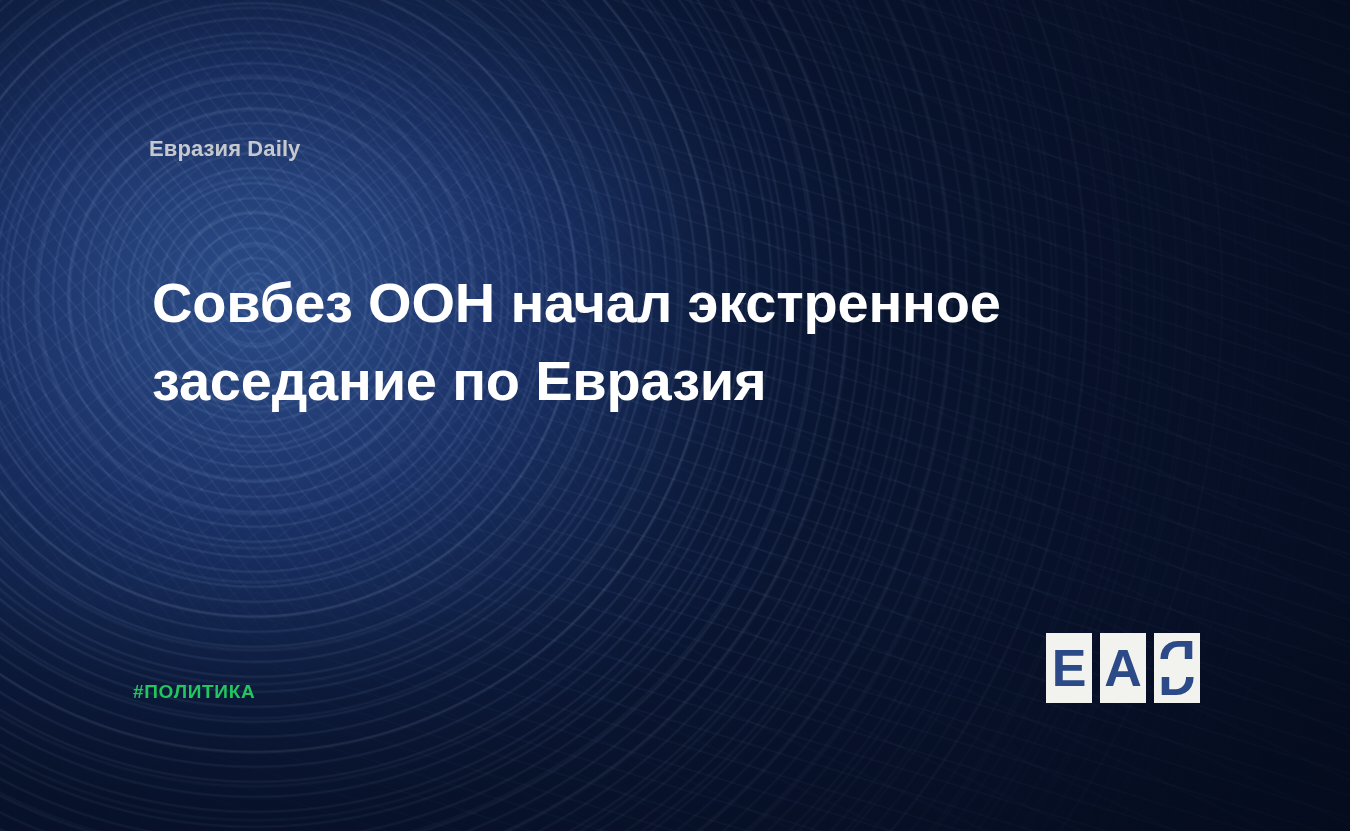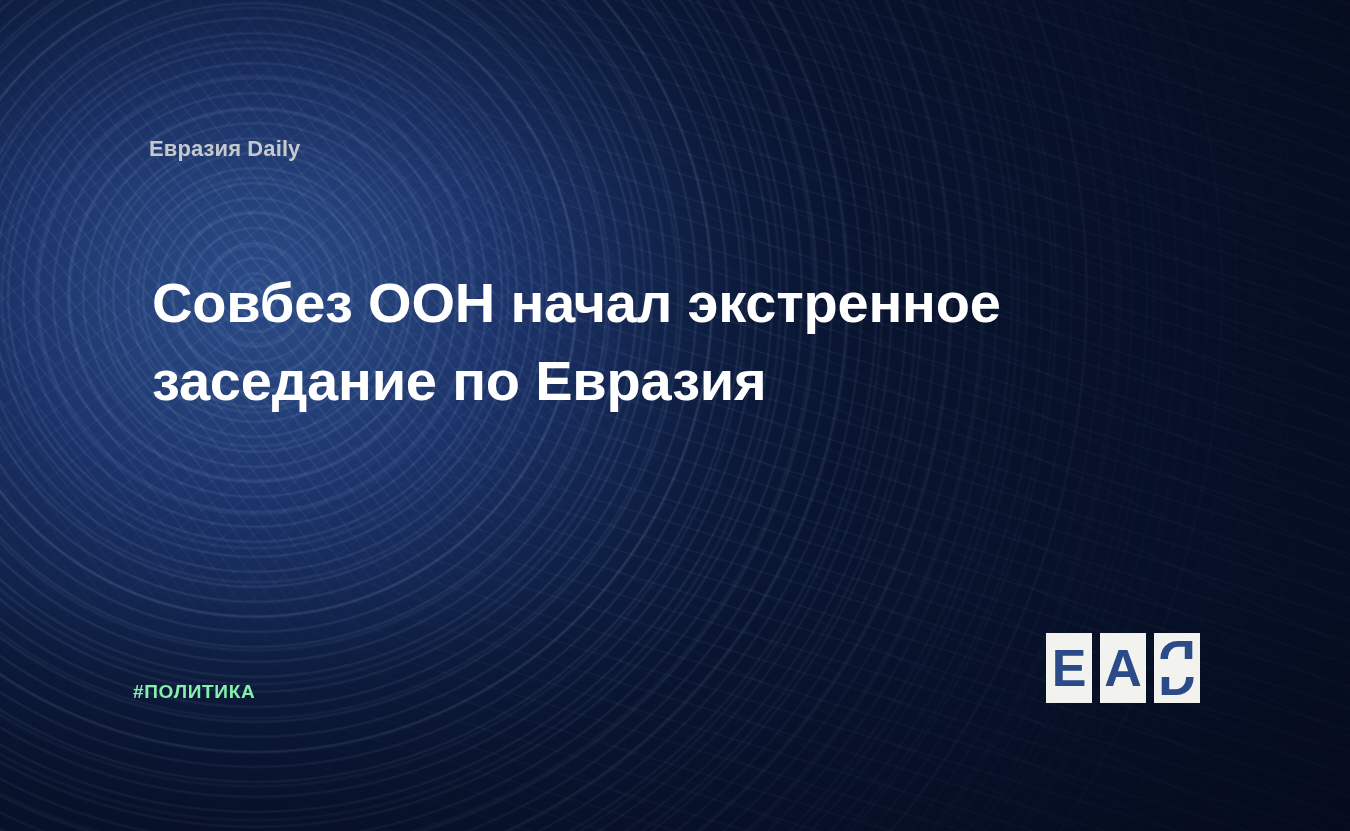--- a/index.html
+++ b/index.html
@@ -126,21 +126,21 @@
     margin-left: 21px;
   }
   #headline .hl-line { display: block; white-space: nowrap; }
 
   #hashtag {
     left: 133px;
     top: 681px;
     font-size: 19px;
     font-weight: bold;
     letter-spacing: 0.7px;
-    color: #86efac;
+    color: #22c55e;
     white-space: nowrap;
   }
 
   
   #logo {
     left: 1046px;
     top: 633px;
     display: flex;
     gap: 8px;
   }

